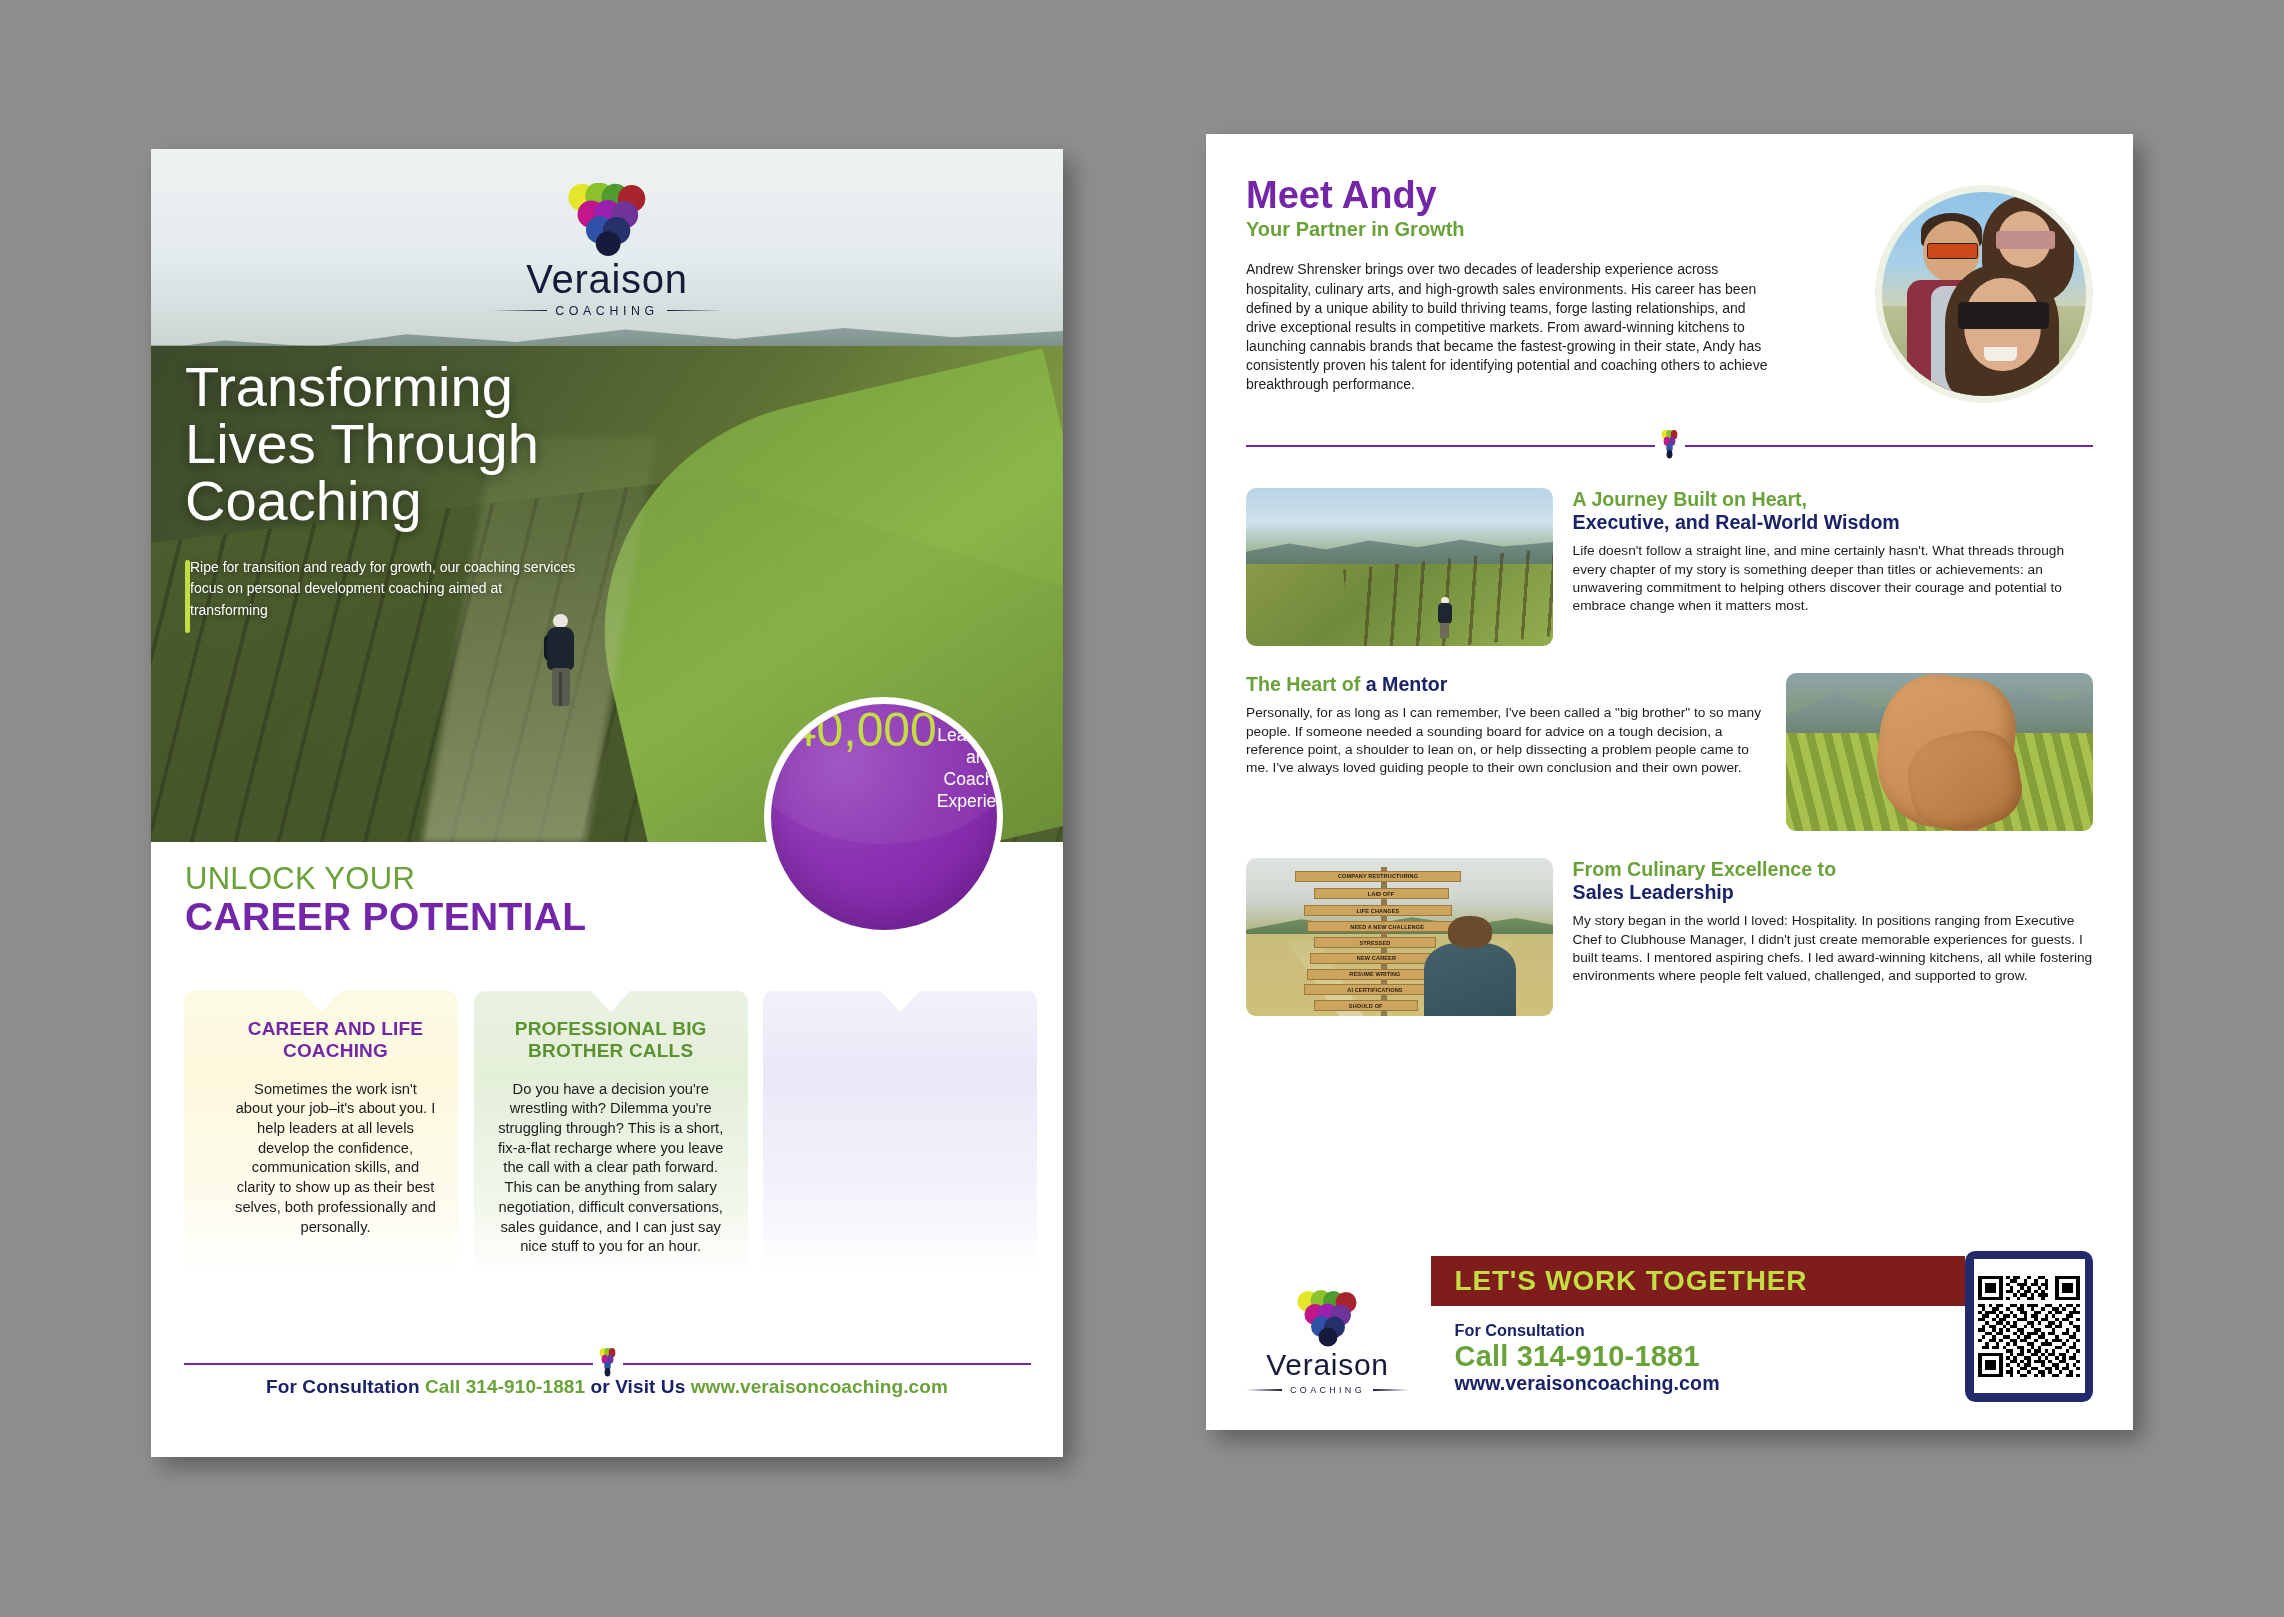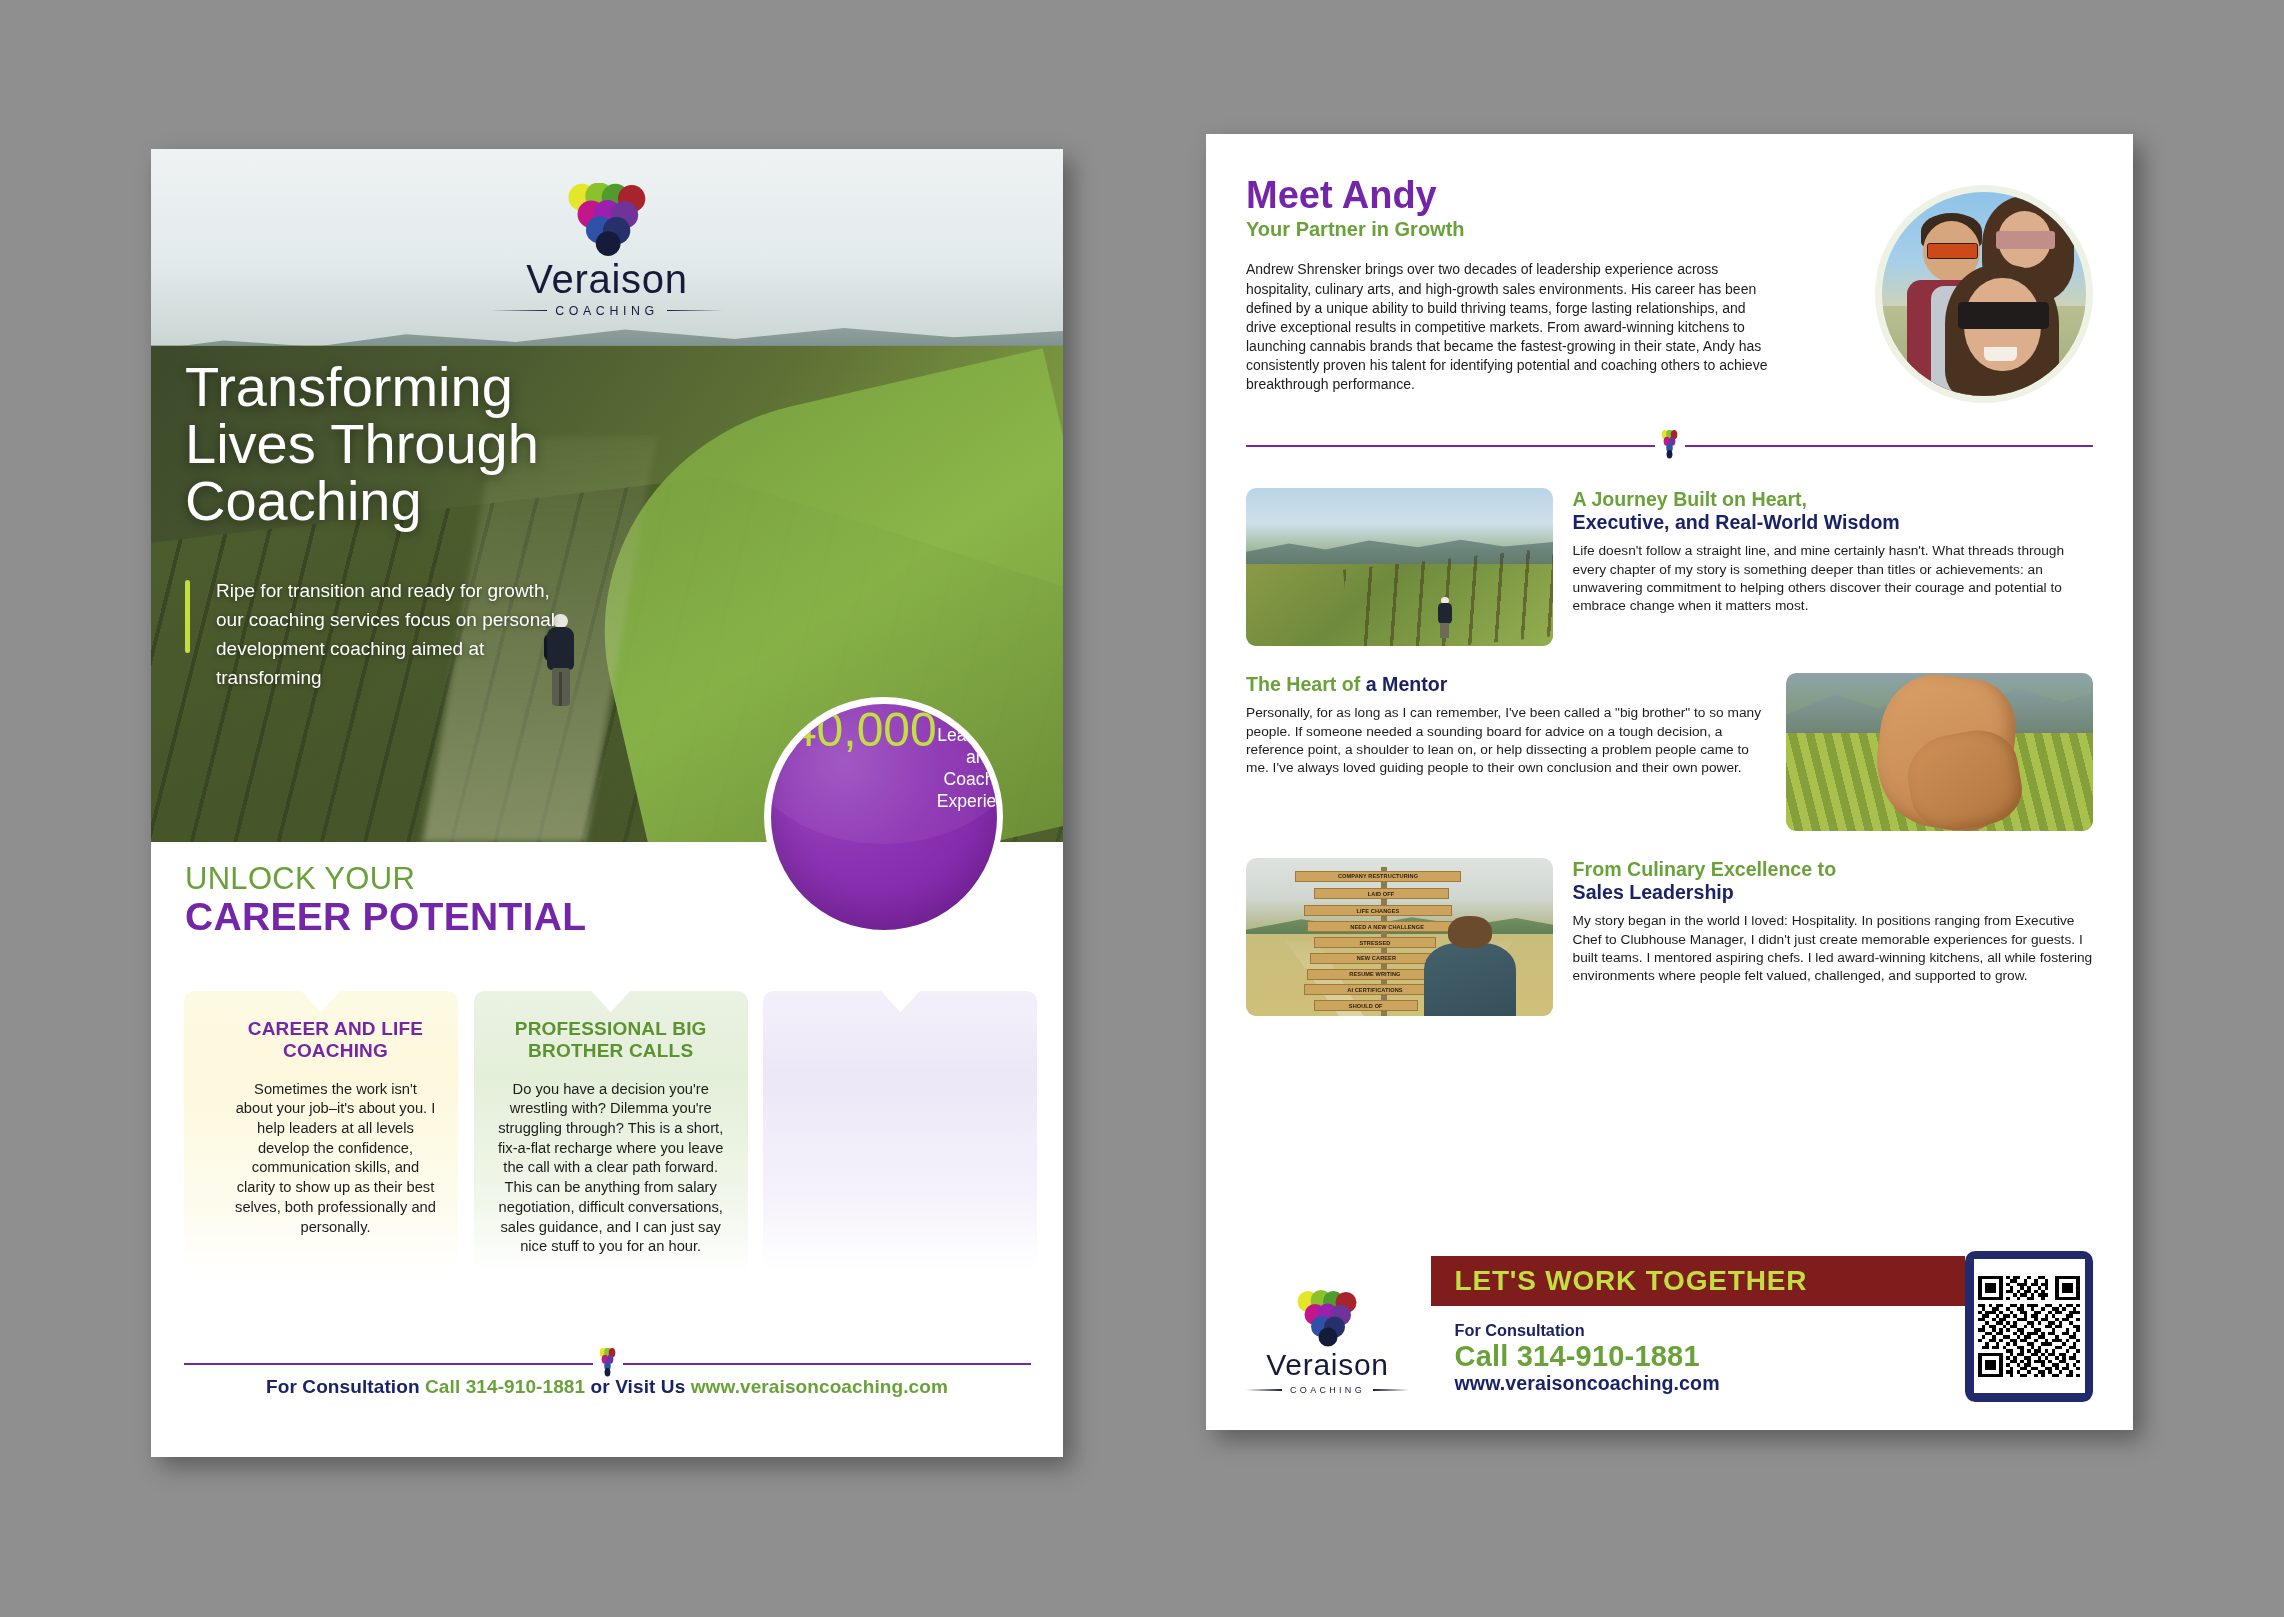--- a/index.html
+++ b/index.html
@@ -77,23 +77,23 @@
   .wordrule .bar { height:1.3px; width:56px; background:linear-gradient(90deg,rgba(22,27,60,0),#161b3c); }
   .wordrule .bar.r { background:linear-gradient(90deg,#161b3c,rgba(22,27,60,0)); }
   .wordrule .sub { font-size:12.4px; letter-spacing:4.6px; color:#161b3c; }
 
   .hero-title {
     position:absolute; left:34px; top:209px; width:496px;
     color:#fff; font-size:56px; line-height:1.02; font-weight:400;
     text-shadow:0 2px 10.4px rgba(0,0,0,.45);
   }
   .hero-sub {
-    position:absolute; left:34px; top:428px; width:392px;
-    color:#fff; font-size:19px; line-height:1.52;
-    padding-left:31px; text-shadow:0 1.3px 5.2px rgba(0,0,0,.5);
+    position:absolute; left:34px; top:408px; width:392px;
+    color:#fff; font-size:14px; line-height:1.52;
+    padding-left:5px; text-shadow:0 1.3px 5.2px rgba(0,0,0,.5);
   }
   .hero-sub:before {
     content:""; position:absolute; left:0; top:2.6px; width:5.2px; height:73px;
     background:#c2de43; border-radius:3.3px;
   }
 
   
   .badge {
     position:absolute; left:613px; top:548px; width:239px; height:239px;
     border-radius:50%; background:#ffffff; padding:6.5px; z-index:5;

